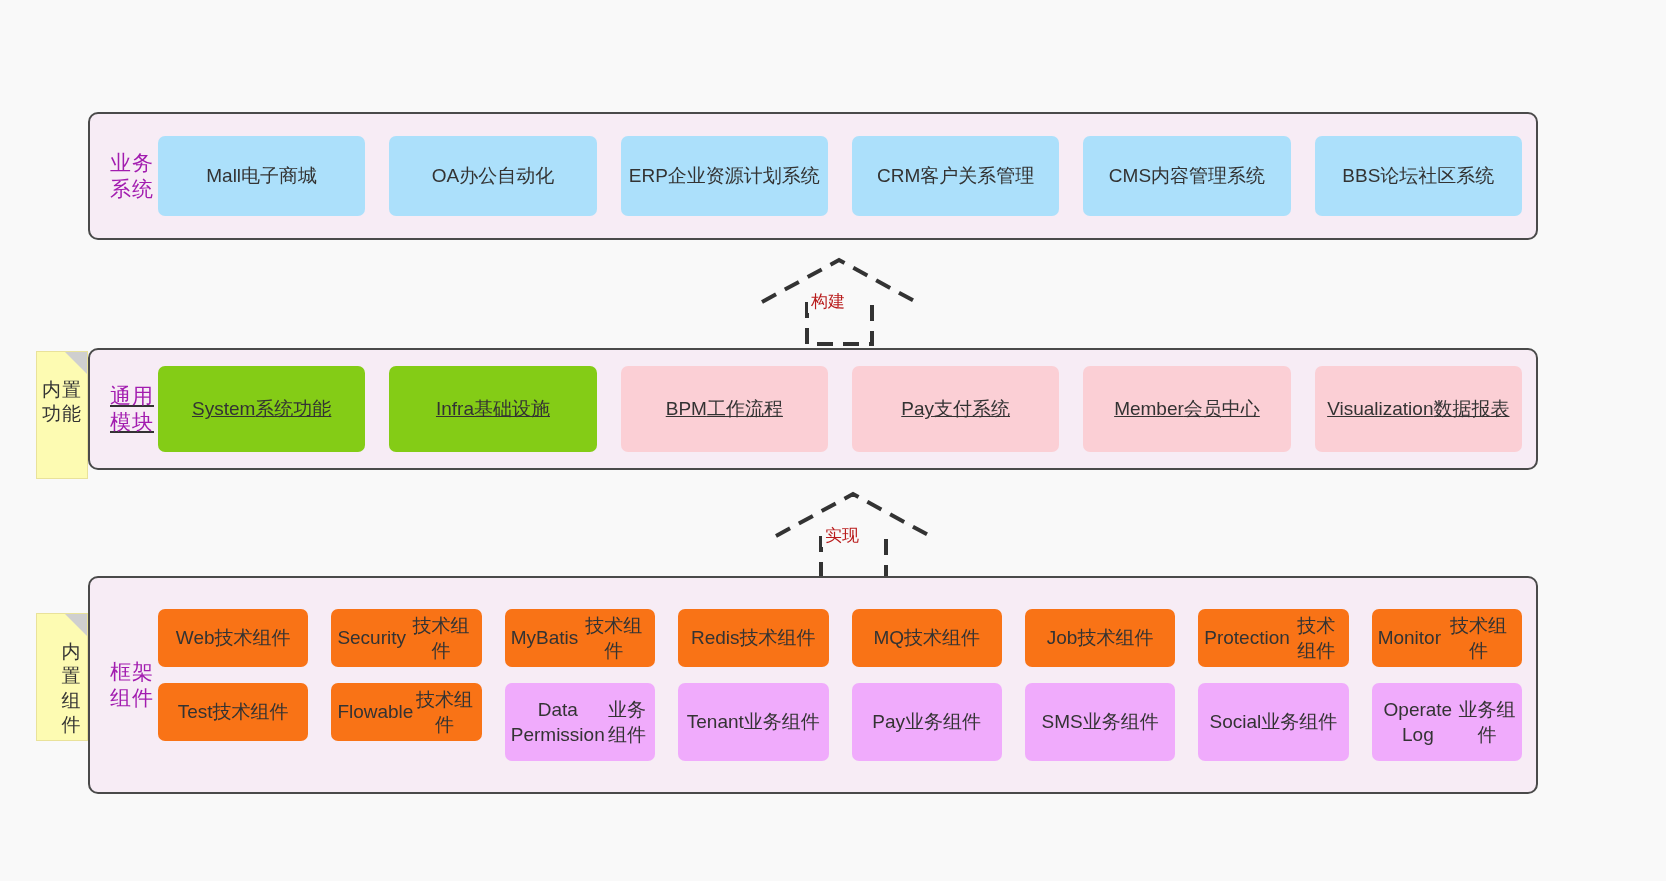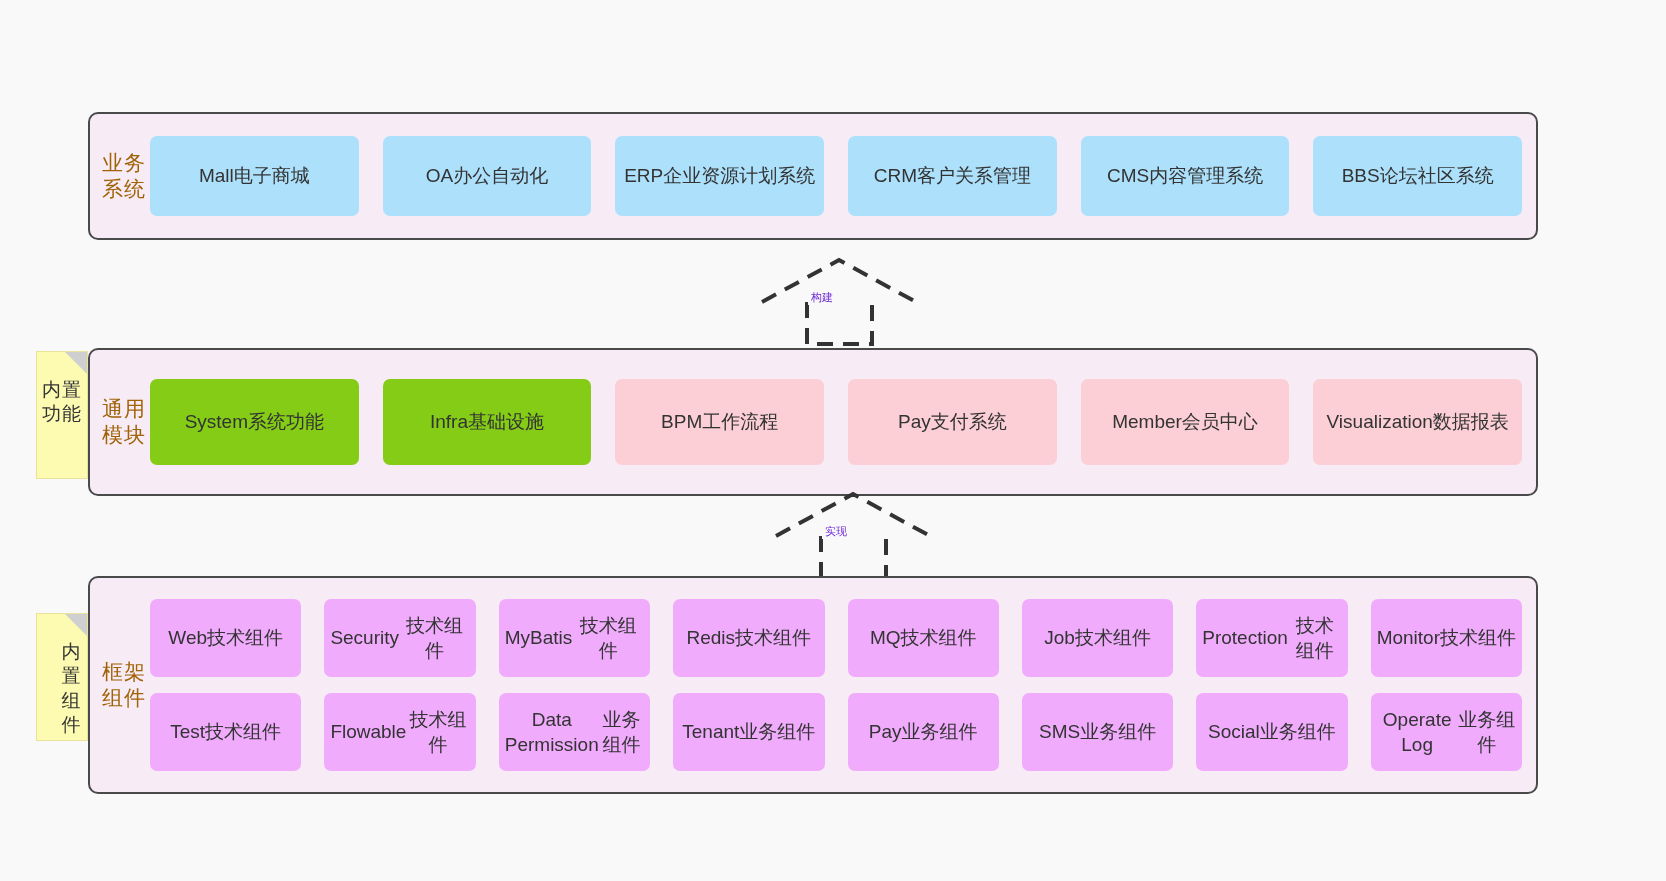--- a/index.html
+++ b/index.html
@@ -28,24 +28,24 @@
     border: 2px solid #4a4a4a;
     border-radius: 10px;
     box-sizing: border-box;
     display: flex;
     align-items: center;
   }
 
   .layer-title {
     flex: 0 0 auto;
     width: 44px;
-    margin-left: 12px;
+    margin-left: 20px;
     font-size: 21px;
     line-height: 1.22;
-    color: #a16207;
+    color: #a21caf;
     text-align: center;
     letter-spacing: 1px;
     word-break: break-all;
     writing-mode: horizontal-tb;
   }
 
   .layer-body {
     flex: 1 1 auto;
     display: flex;
     align-items: stretch;
@@ -87,26 +87,26 @@
     color: #333333;
     box-sizing: border-box;
     padding: 4px 6px;
   }
   .card .en { display: block; }
   .card .zh { display: block; }
 
   .card-blue   { background: #ace0fb; height: 80px; }
   .card-red    { background: #84cc16; height: 86px; justify-content: center; }
   .card-pink   { background: #fbcfd5; height: 86px; }
-  .card-green  { background: #f0abfc; height: 78px; }
+  .card-green  { background: #f97316; height: 58px; }
   .card-mint   { background: #f0abfc; height: 78px; }
 
   
   #layer-business { left: 88px;  top: 112px; width: 1450px; height: 128px; }
-  #layer-modules  { left: 88px;  top: 348px; width: 1450px; height: 148px; }
+  #layer-modules  { left: 88px;  top: 348px; width: 1450px; height: 122px; text-decoration: underline; }
   #layer-frames   { left: 88px;  top: 576px; width: 1450px; height: 218px; }
 
   
   .note {
     position: absolute;
     width: 52px;
     background: #fdfbb2;
     border: 1px solid #e9e29a;
     box-sizing: border-box;
     font-size: 19px;
@@ -126,22 +126,22 @@
     border-left: 22px solid transparent;
     border-top: 22px solid #cfcfcf;
   }
   #note-functions  { left: 36px; top: 351px; height: 128px; }
   #note-components { left: 36px; top: 613px; height: 128px; padding-left: 23px; }
 
   
   .arrow { position: absolute; }
   .arrow .label {
     position: absolute;
-    font-size: 11px;
-    color: #6d28d9;
+    font-size: 17px;
+    color: #b91c1c;
     background: #f9f9f9;
     padding: 0 3px;
     white-space: nowrap;
   }
   #arrow-build  { left: 752px; top: 252px; width: 175px; height: 96px; }
   #arrow-impl   { left: 766px; top: 486px; width: 175px; height: 96px; }
   #arrow-build .label { left: 56px; top: 38px; }
   #arrow-impl  .label { left: 56px; top: 38px; }
 </style>
 </head>

